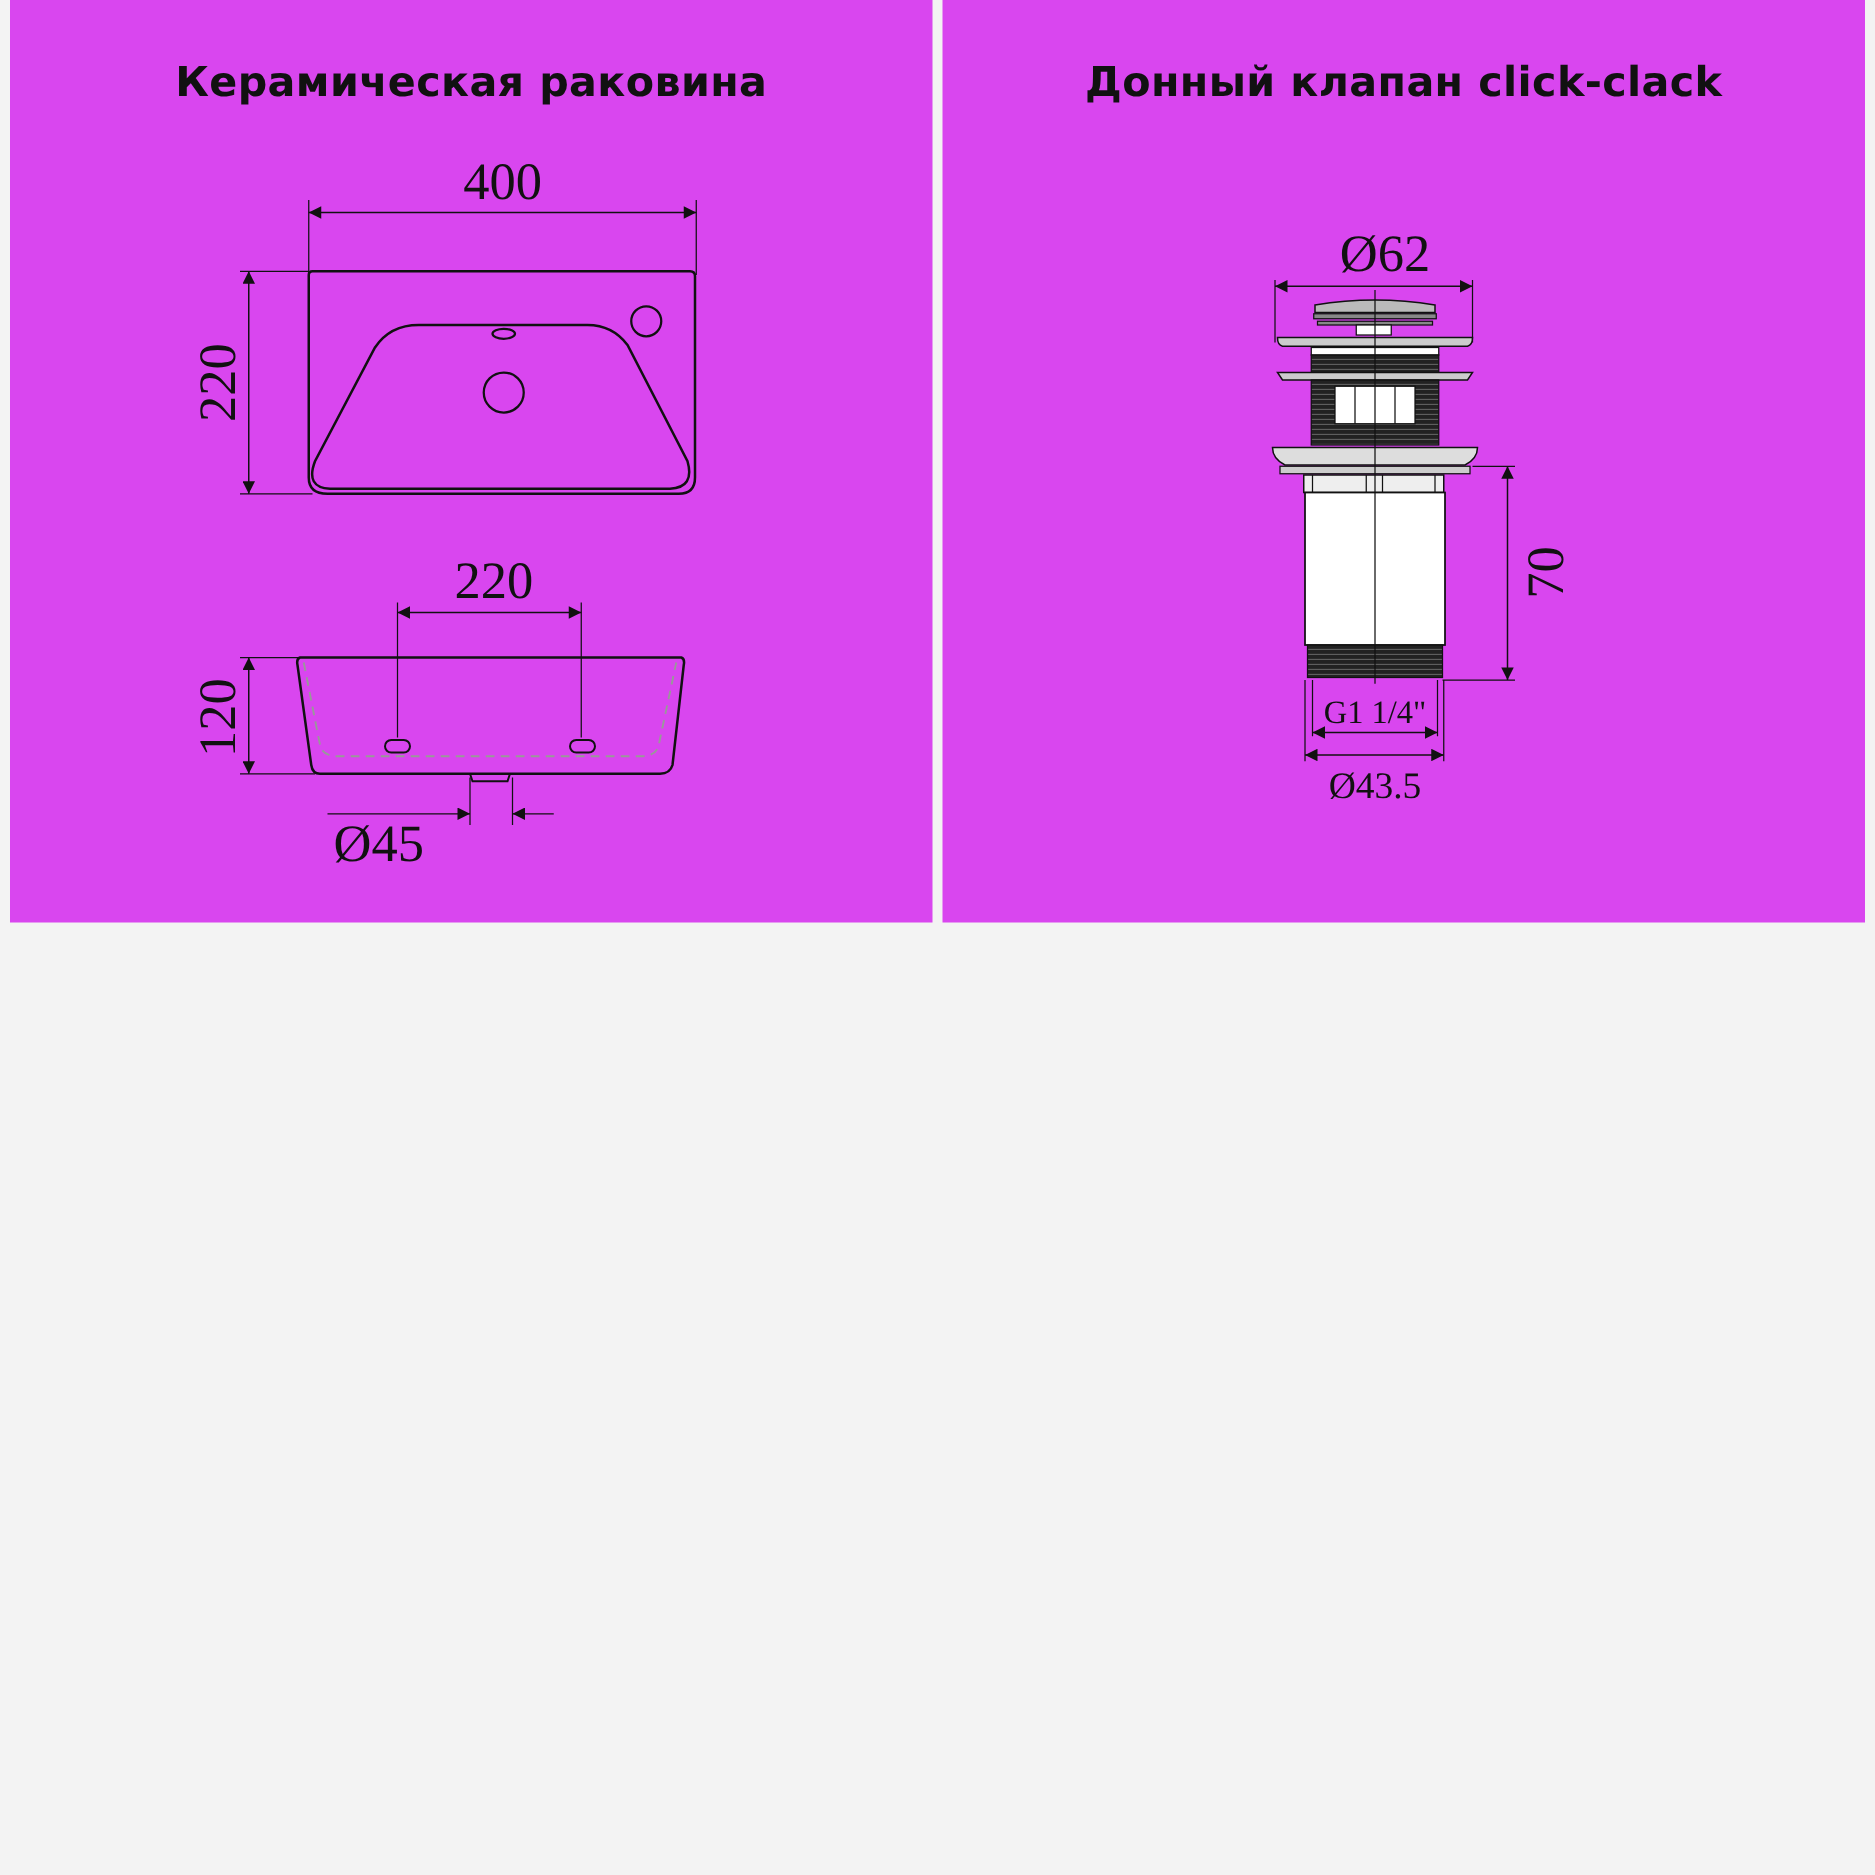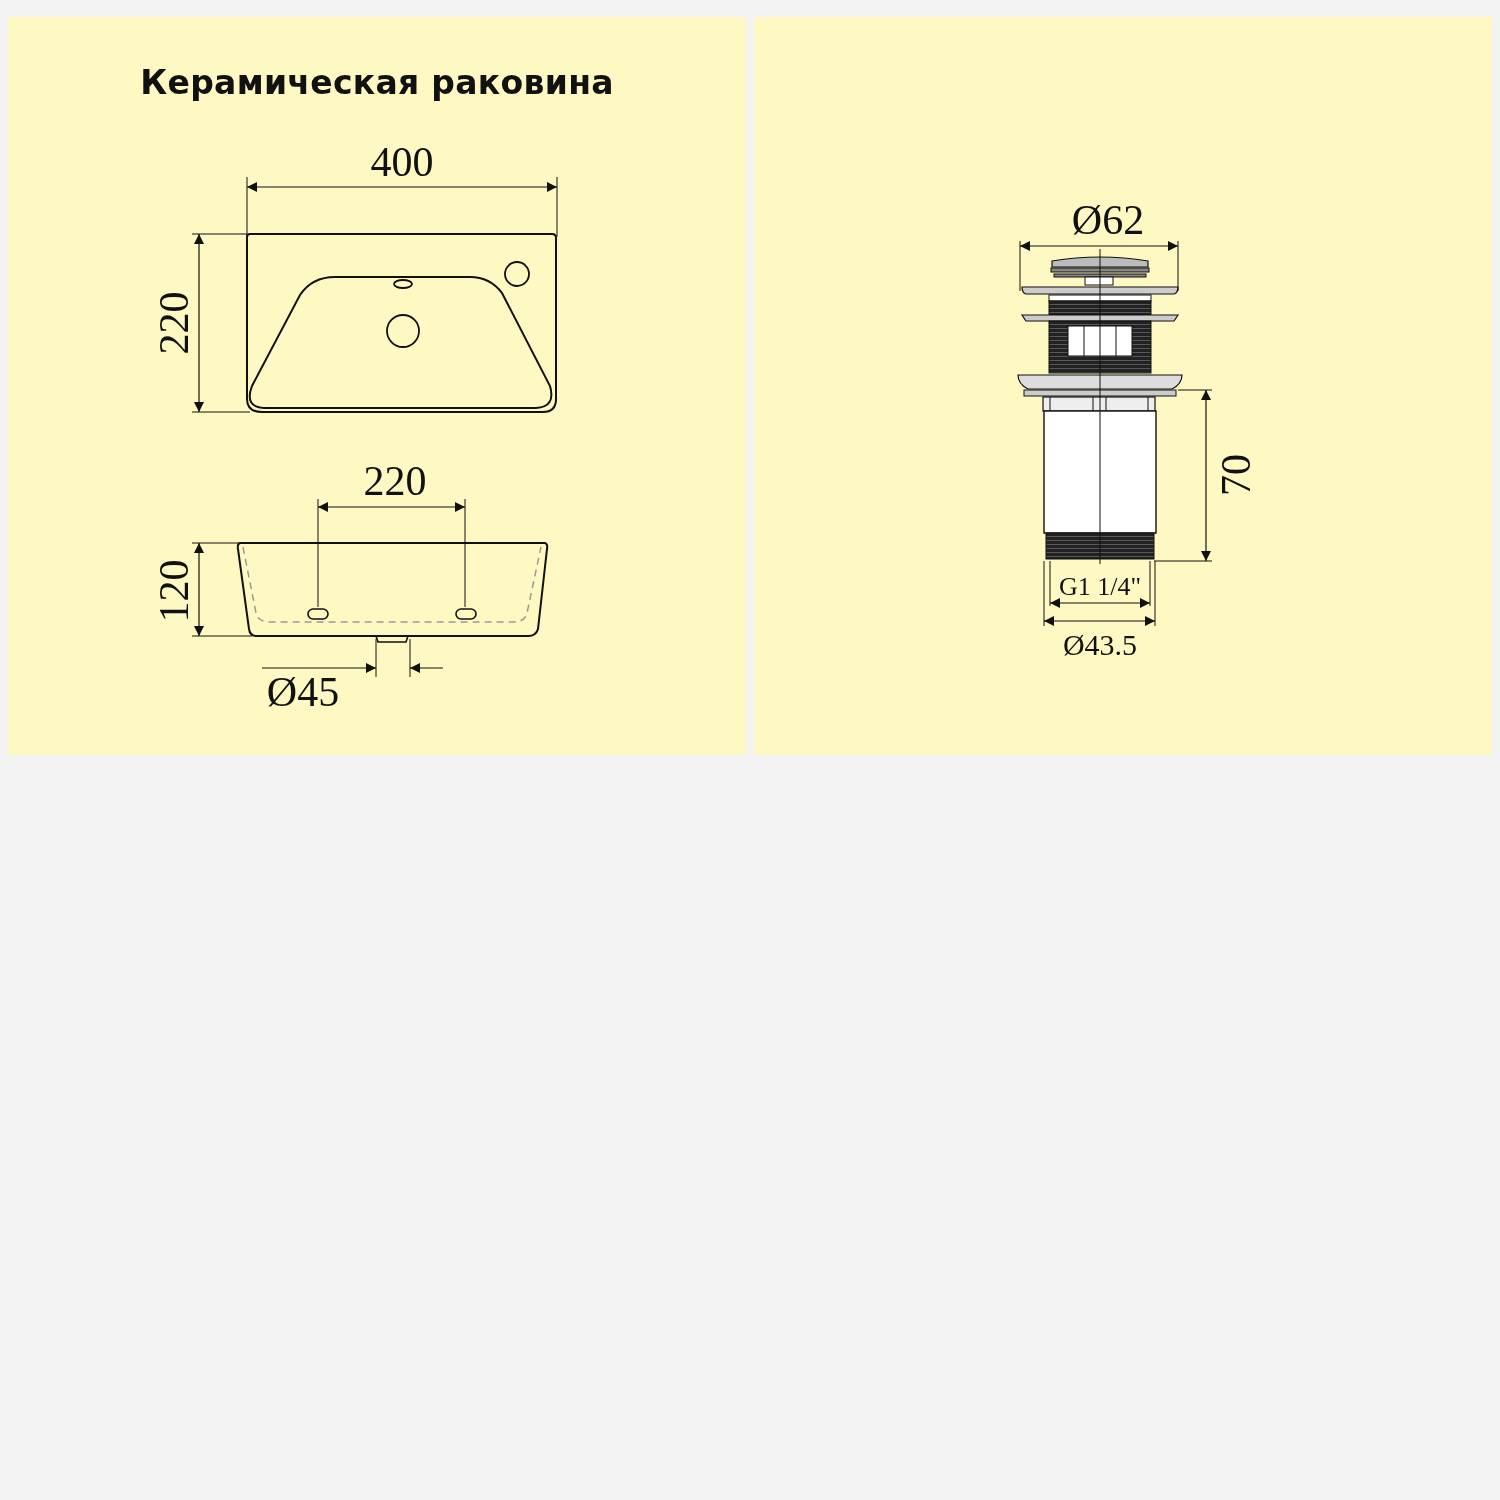--- a/index.html
+++ b/index.html
@@ -1,17 +1,17 @@
 <!DOCTYPE html>
 <html><head>
 <meta charset="utf-8">
 <style>
   html, body { margin:0; padding:0; }
   body { width:1500px; height:1500px; background:#f3f3f3; position:relative; overflow:hidden; font-family:"DejaVu Sans", sans-serif; }
-  .panel { position:absolute; top:17px; width:738px; height:738px; background:#fef9c3; }
+  .panel { position:absolute; top:0; width:738px; height:738px; background:#d946ef; }
   .panel.left { left:8px; }
   .panel.right { left:754px; }
   .title { position:absolute; top:46px; left:0; width:100%; text-align:center; font-family:"DejaVu Sans", sans-serif; font-weight:bold; font-size:33px; color:#111; letter-spacing:0.3px; }
   svg { position:absolute; left:0; top:0; }
   .dim { font-family:"Liberation Serif", "DejaVu Serif", serif; fill:#111; }
 </style>
 </head>
 <body>
 
 <div class="panel left">
@@ -59,20 +59,21 @@
       <line x1="262" y1="659" x2="376" y2="659" stroke-width="1" marker-end="url(#arr)"></line>
       <line x1="443" y1="659" x2="410" y2="659" stroke-width="1" marker-end="url(#arr)"></line>
     </g>
     <text class="dim" x="395" y="486" text-anchor="middle" font-size="42">220</text>
     <text class="dim" x="0" y="0" text-anchor="middle" font-size="42" transform="translate(188,582) rotate(-90)">120</text>
     <text class="dim" x="303" y="697" text-anchor="middle" font-size="42">Ø45</text>
   </svg>
 </div>
 
 <div class="panel right">
+  <div class="title">Донный клапан click-clack</div>
   <svg width="738" height="738" viewBox="754 8 738 738">
     <defs>
       <marker id="arr2" viewBox="0 0 10 10" refX="10" refY="5" markerWidth="22" markerHeight="10" markerUnits="userSpaceOnUse" orient="auto-start-reverse">
         <path d="M0,0 L10,5 L0,10 z" fill="#111"></path>
       </marker>
       <pattern id="thread" width="8" height="4" patternUnits="userSpaceOnUse">
         <rect width="8" height="4" fill="#222"></rect>
         <line x1="0" y1="3.5" x2="8" y2="3.5" stroke="#666" stroke-width="0.8"></line>
       </pattern>
     </defs>

